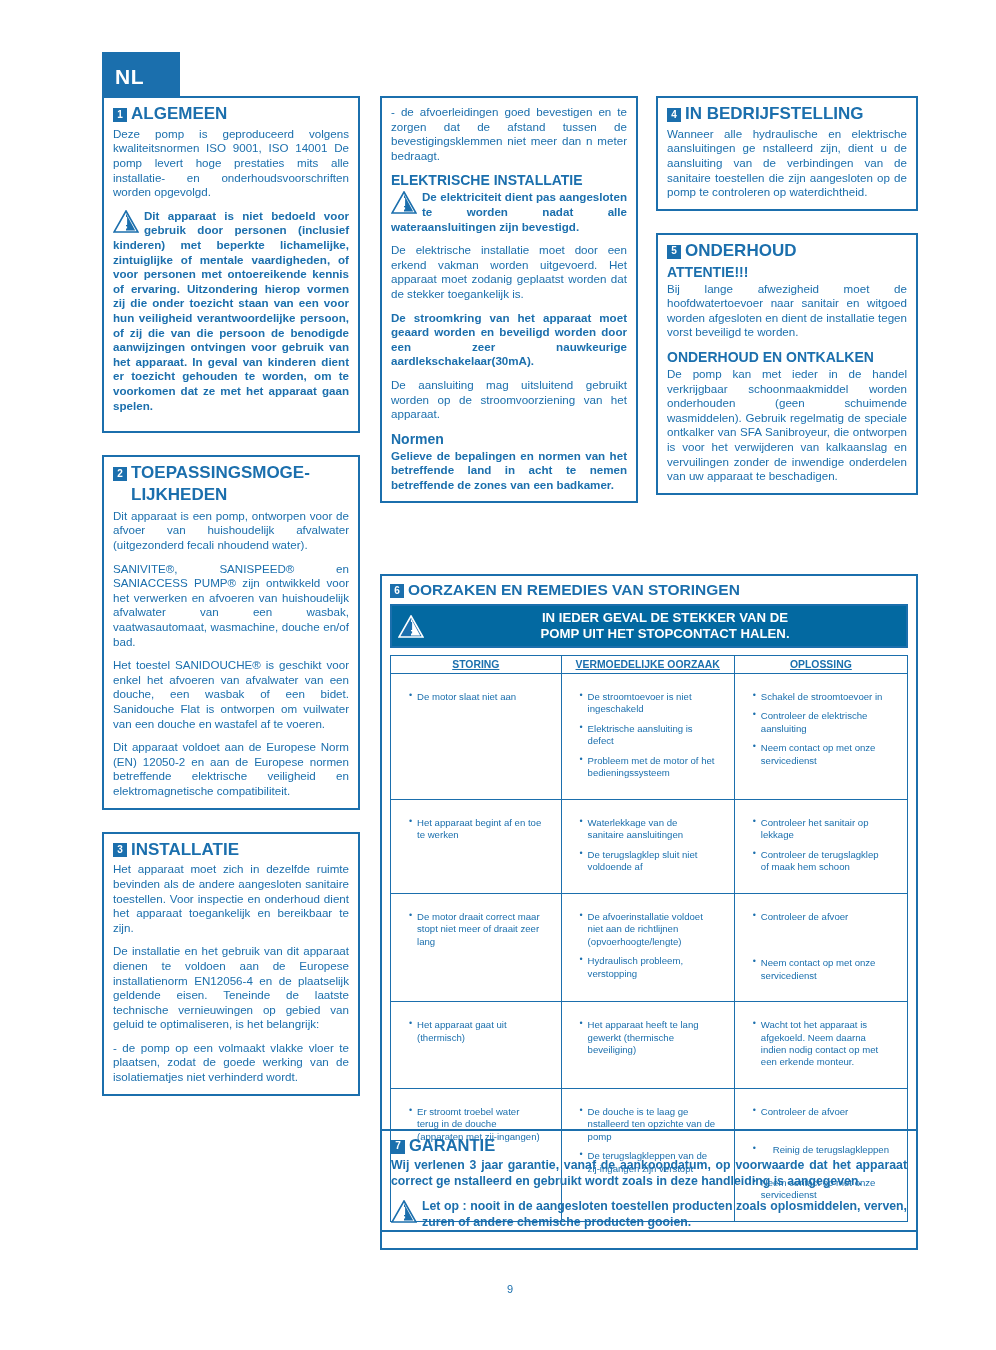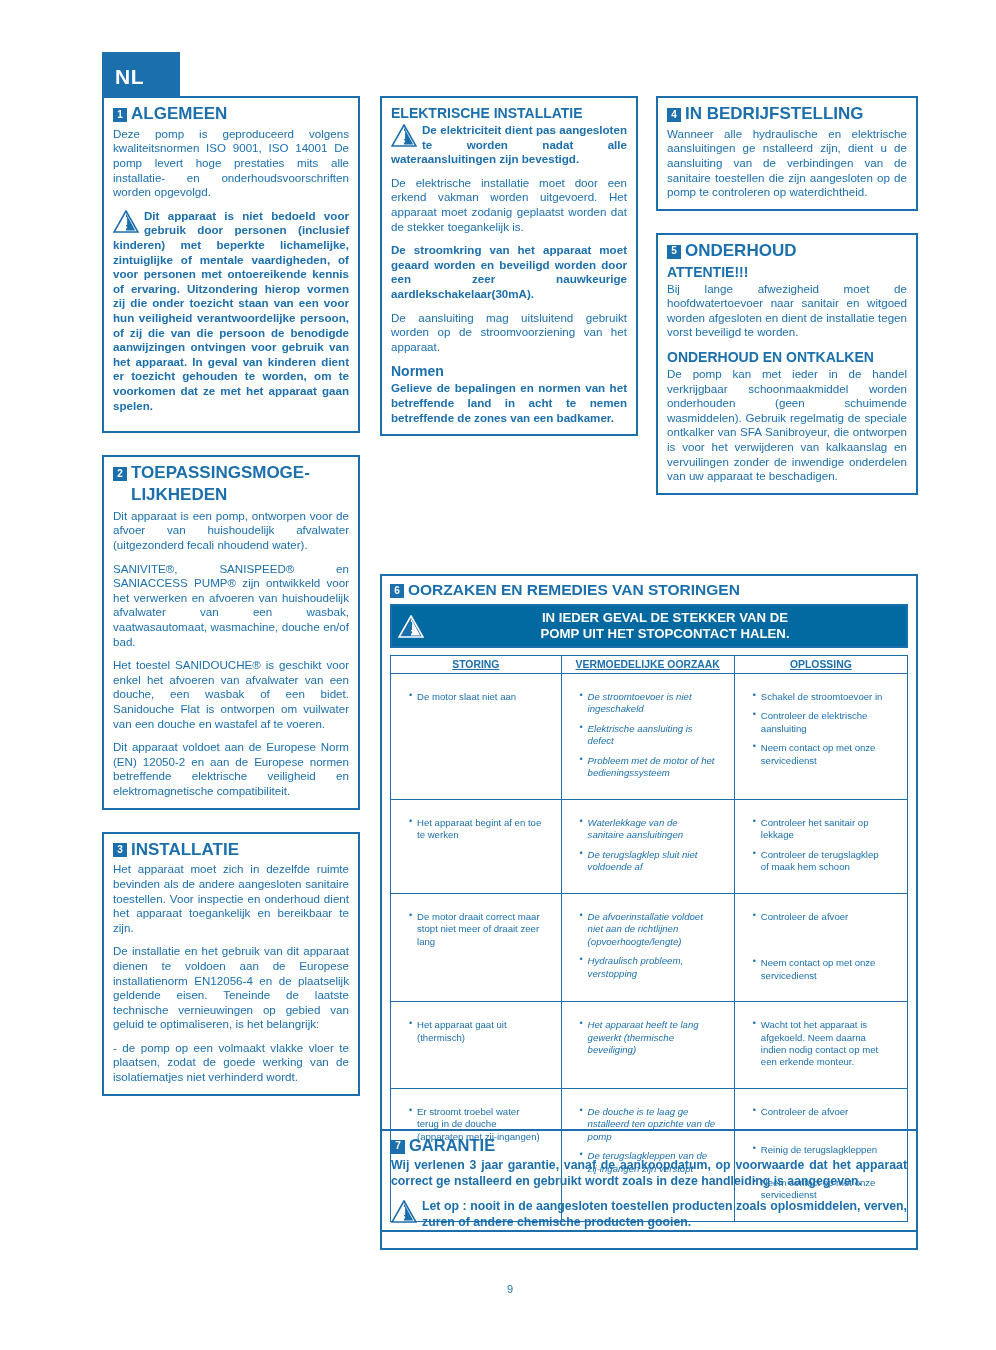--- a/index.html
+++ b/index.html
@@ -150,21 +150,21 @@
   }
   table.tbl td ul { margin: 13px; padding: 0; list-style: none; }
   table.tbl td li { position: relative; padding-left: 8px; margin-bottom: 7px; }
   table.tbl td li:last-child { margin-bottom: 0; }
   table.tbl td li:before {
     content: "•";
     position: absolute;
     left: 0; top: -1px;
     font-size: 9px;
   }
-  table.tbl td.it { font-style: italic; }
+  table.tbl td.it { }
 
   
   .sec7 {
     position: absolute;
     left: 368px; top: 1129px;
     width: 538px;
     border: 2px solid #1b6fad;
     padding: 6px 9px 9px 9px;
   }
   .sec7 h2 { font-size: 16.5px; margin-bottom: 4px; }
@@ -230,20 +230,21 @@
       </h2>
       <p>Het apparaat moet zich in dezelfde ruimte bevinden als de andere aangesloten sanitaire toestellen. Voor inspectie en onderhoud dient het apparaat toegankelijk en bereikbaar te zijn.</p>
       <p>De installatie en het gebruik van dit apparaat dienen te voldoen aan de Europese installatienorm EN12056-4 en de plaatselijk geldende eisen. Teneinde de laatste technische vernieuwingen op gebied van geluid te optimaliseren, is het belangrijk:</p>
       <p>- de pomp op een volmaakt vlakke vloer te plaatsen, zodat de goede werking van de isolatiematjes niet verhinderd wordt.</p>
     </div>
 
   </div>
 
   <div class="col col2">
     <div class="box">
+      <p>- de afvoerleidingen goed bevestigen en te zorgen dat de afstand tussen de bevestigingsklemmen niet meer dan    n meter bedraagt.</p>
       <div class="sub">ELEKTRISCHE INSTALLATIE</div>
       <div class="warn-para">
         <span class="warn-ico tri">
           <svg width="26" height="23" viewBox="0 0 26 23">
             <polygon points="13,1 25,22 1,22" fill="#ffffff" stroke="#1b6fad" stroke-width="1.6"></polygon>
             <polygon points="13,3.5 22.2,20.6 13,20.6" fill="#1b6fad"></polygon>
             <rect x="11.9" y="7" width="2.2" height="8" fill="#ffffff"></rect>
             <rect x="11.9" y="16.3" width="2.2" height="2.2" fill="#ffffff"></rect>
           </svg>
         </span>
@@ -400,21 +401,21 @@
             </td>
           <td class="it">
               <ul>
             <li>De douche is te laag ge nstalleerd ten opzichte van de pomp</li>
             <li>De terugslagkleppen van de zij-ingangen zijn verstopt</li>
           </ul>
             </td>
           <td>
               <ul>
             <li style="margin-bottom:26px;">Controleer de afvoer</li>
-            <li style="margin-bottom:20px;">Reinig de terugslagkleppen</li>
+            <li style="margin-bottom:20px;text-align:right;">Reinig de terugslagkleppen</li>
             <li>Neem contact op met onze servicedienst</li>
           </ul>
             </td>
         </tr>
       </tbody>
     </table>
   </div>
 
   <div class="sec7">
     <h2 class="sec">

